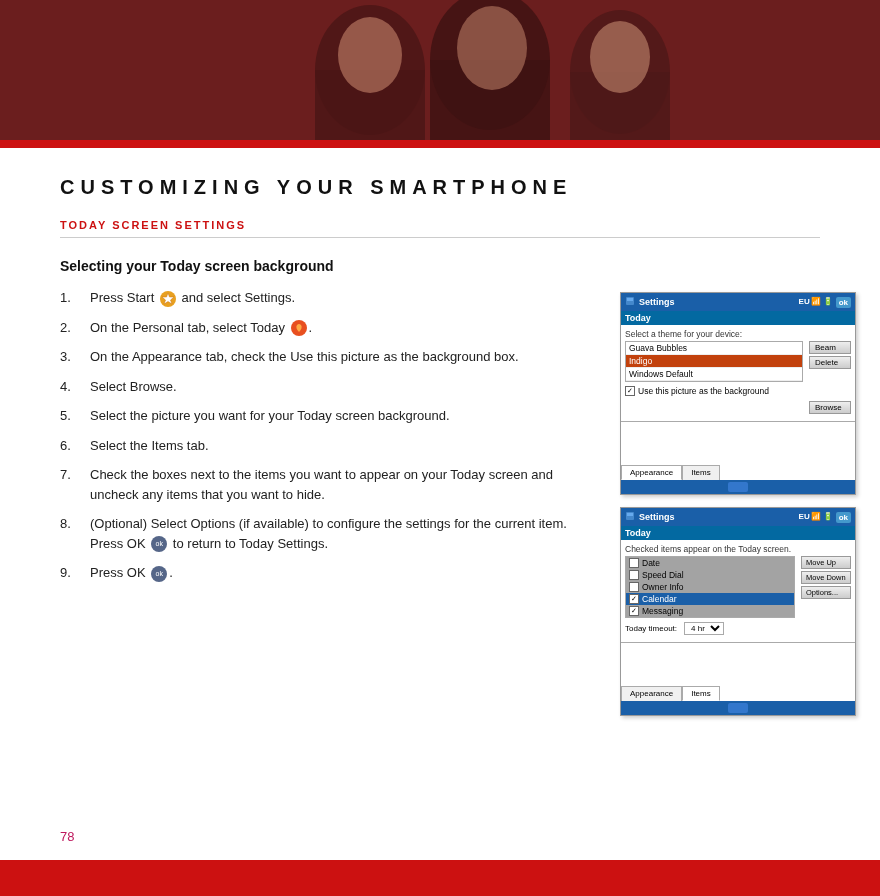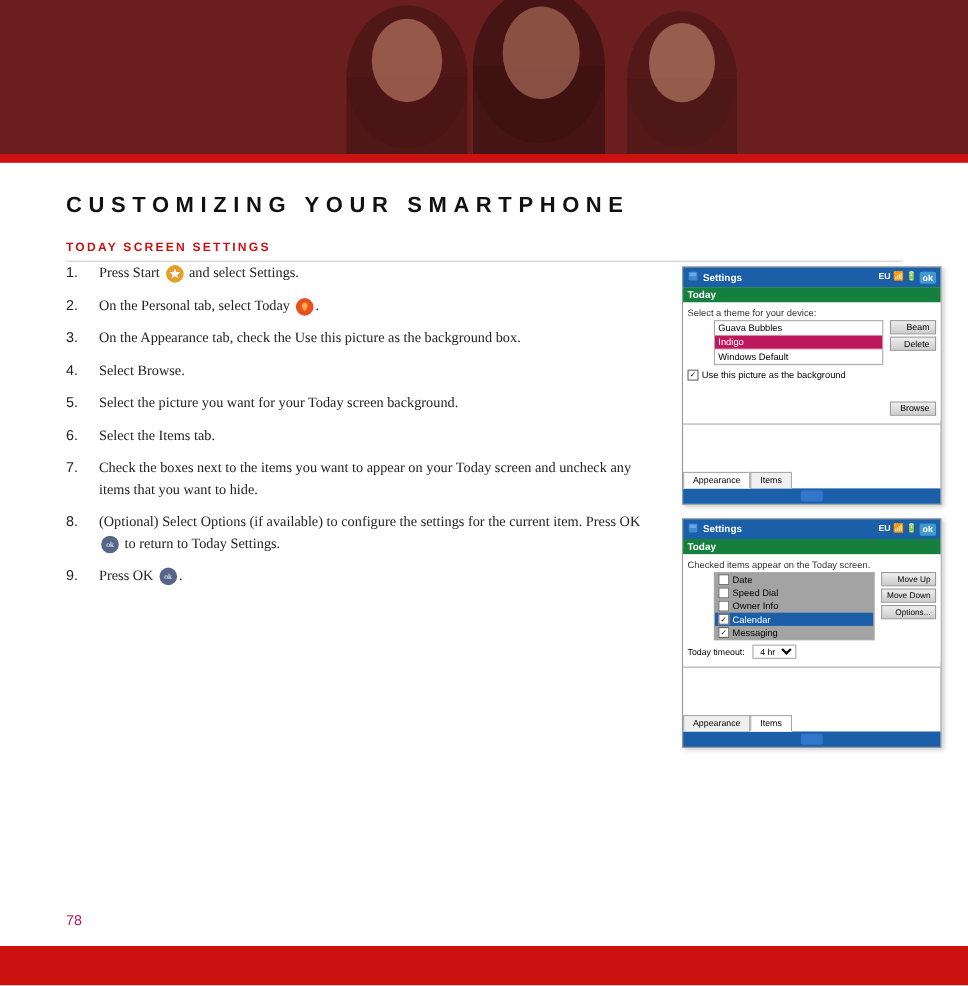--- a/index.html
+++ b/index.html
@@ -47,20 +47,21 @@
       margin-bottom: 20px;
     }
 
     .section-header {
       color: #cc1111;
       font-size: 11px;
       font-weight: bold;
       letter-spacing: 2px;
       border-bottom: 1px solid #ccc;
       padding-bottom: 6px;
+      margin-bottom: 20px;
     }
 
     .subsection-title {
       font-size: 14px;
       font-weight: bold;
       color: #111;
       margin-bottom: 14px;
     }
 
     .content-area {
@@ -80,21 +81,20 @@
       color: #222;
       line-height: 1.5;
     }
     .step-num {
       min-width: 22px;
       font-size: 13px;
       color: #222;
     }
     .step-text {
       flex: 1;
-      font-family: Liberation Serif, serif;
     }
 
     
     .icon-inline {
       display: inline-block;
       width: 16px;
       height: 16px;
       border-radius: 50%;
       background: #888;
       vertical-align: middle;
@@ -143,21 +143,21 @@
     .wm-titlebar-title {
       flex: 1;
       font-size: 9px;
     }
     .wm-titlebar-icons {
       font-size: 8px;
       display: flex;
       gap: 2px;
     }
     .wm-section-header {
-      background: #15803d;
+      background: #0369a1;
       color: white;
       font-size: 9px;
       font-weight: bold;
       padding: 2px 4px;
     }
     .wm-body {
       padding: 4px;
       background: #fff;
     }
     .wm-label {
@@ -169,21 +169,21 @@
       border: 1px solid #aaa;
       margin-bottom: 3px;
       background: #fff;
     }
     .wm-listitem {
       padding: 1px 3px;
       font-size: 8.5px;
       border-bottom: 1px solid #eee;
     }
     .wm-listitem.selected {
-      background: #be185d;
+      background: #c2410c;
       color: white;
     }
     .wm-checkbox-row {
       display: flex;
       align-items: center;
       gap: 3px;
       padding: 1px 0;
       font-size: 8.5px;
     }
     .wm-checkbox {
@@ -203,41 +203,40 @@
       content: '✓';
       color: #000;
     }
     .wm-btn {
       background: linear-gradient(to bottom, #eee, #ccc);
       border: 1px solid #999;
       padding: 1px 5px;
       font-size: 8px;
       cursor: pointer;
       min-width: 42px;
-      text-align: right;
+      text-align: left;
     }
     .wm-btn-col {
       display: flex;
       flex-direction: column;
       gap: 2px;
       margin-left: 3px;
     }
     .wm-browse-row {
       display: flex;
       justify-content: flex-end;
-      margin-top: 18px;
+      margin-top: 4px;
     }
     .wm-row-flex {
       display: flex;
       align-items: flex-start;
       gap: 3px;
     }
     .wm-listbox-flex {
       flex: 1;
-      margin-left: 24px;
     }
     .wm-tabs {
       display: flex;
       border-top: 1px solid #aaa;
       margin-top: 3px;
     }
     .wm-tab {
       padding: 2px 8px;
       font-size: 8px;
       border: 1px solid #aaa;
@@ -335,20 +334,21 @@
 </div>
 
 <div class="red-bar"></div>
 
 <div class="main-content">
 
   <div class="page-title">CUSTOMIZING YOUR SMARTPHONE</div>
 
   <div class="section-header">TODAY SCREEN SETTINGS</div>
 
+  <div class="subsection-title">Selecting your Today screen background</div>
 
   <div class="content-area">
 
     <div class="steps-column">
 
       <div class="step">
         <span class="step-num">1.</span>
         <span class="step-text">
           Press Start
           <span class="icon-inline icon-star" style="width:16px;height:16px;border-radius:50%;background:#e8a020;display:inline-block;vertical-align:middle;">

